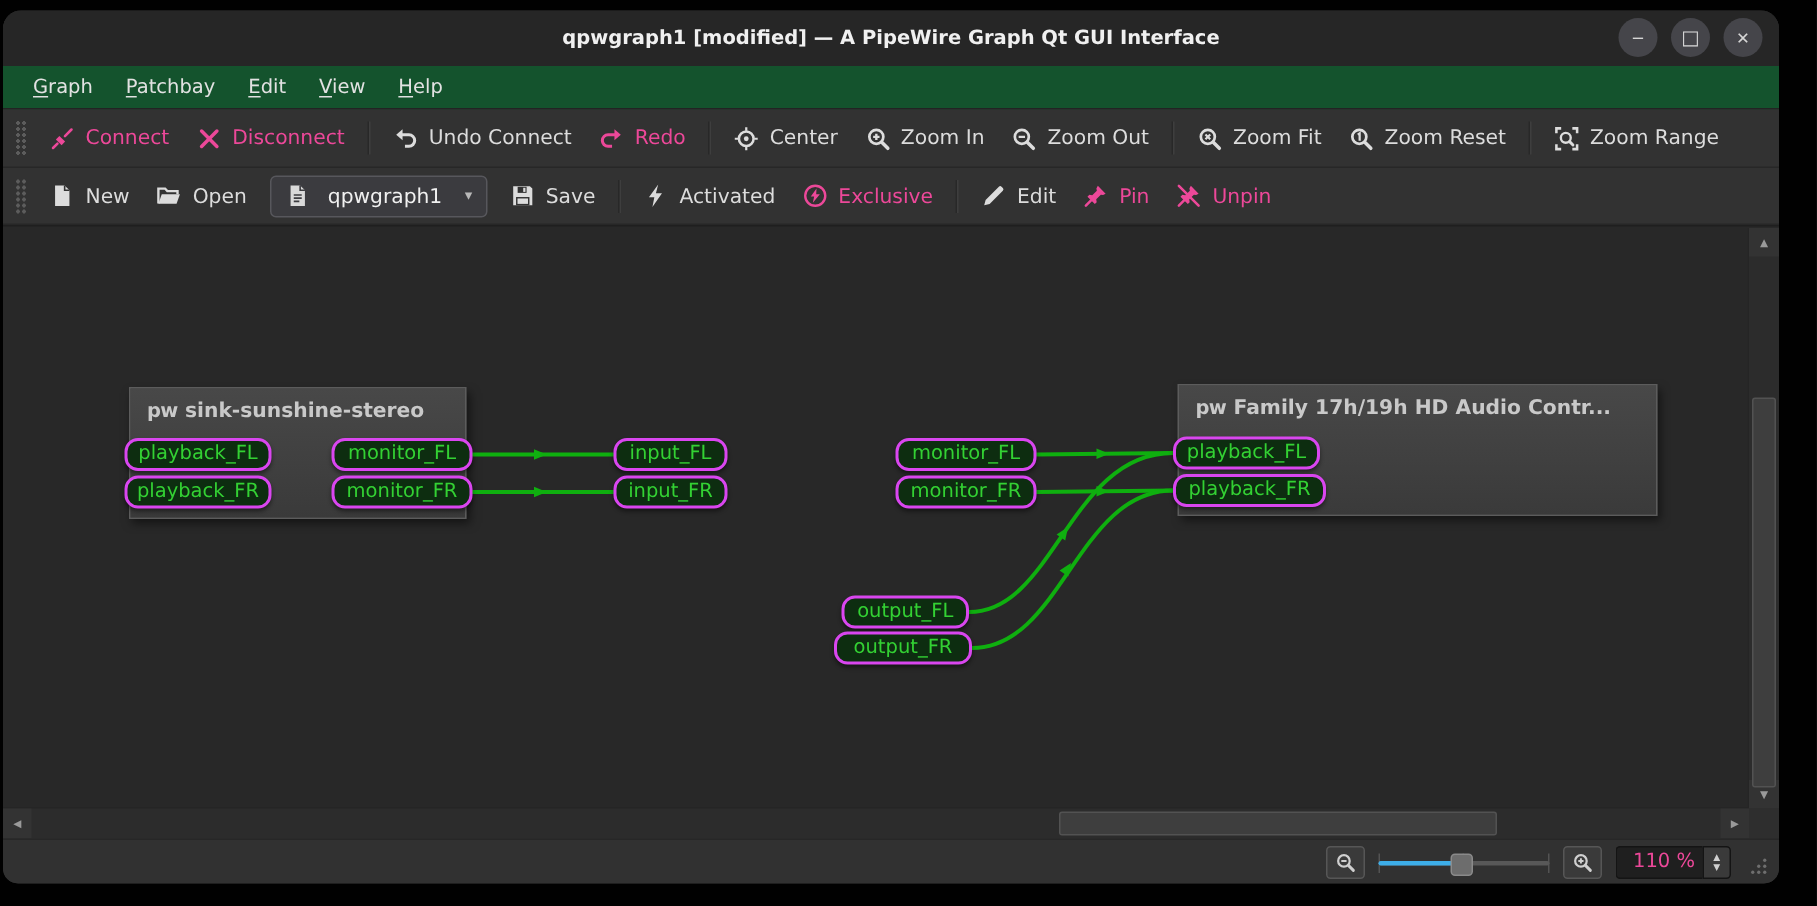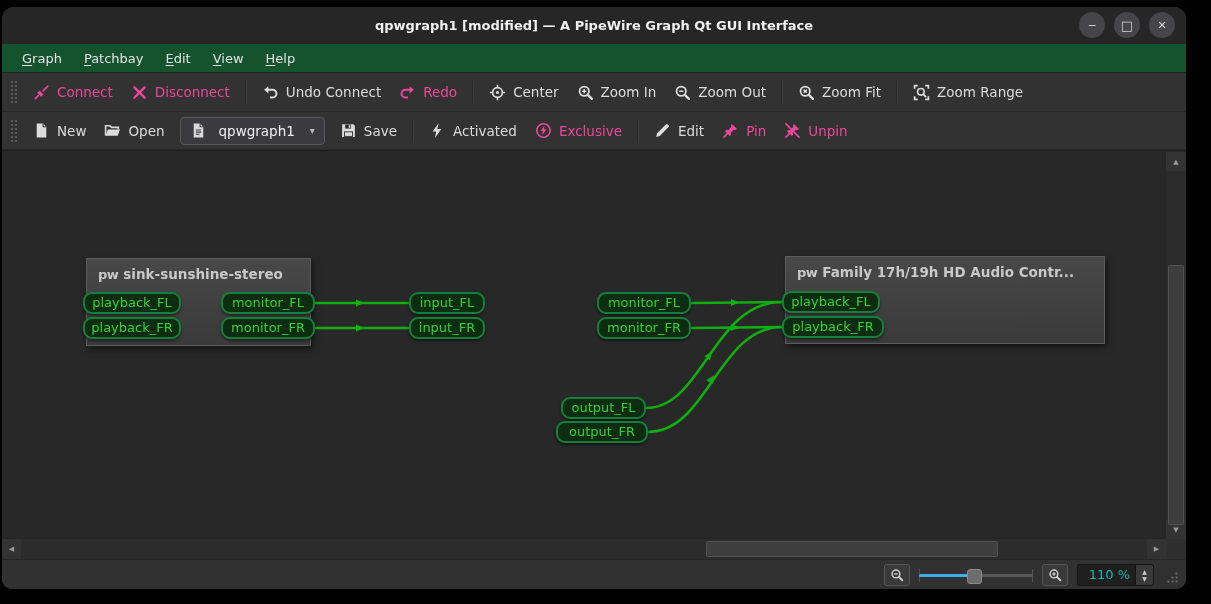--- a/index.html
+++ b/index.html
@@ -35,21 +35,21 @@
   .icon{width:17px;height:17px;}
   
   .canvas-wrap{flex:1 1 auto;position:relative;background:#282828;border-top:1px solid #1f1f1f;}
   .viewport{position:absolute;left:1px;top:1px;width:1162px;height:391px;background:#282828;overflow:hidden;}
   .node{position:absolute;background:linear-gradient(180deg,#484848,#3a3a3a);border:1px solid #5c5c5c;
     border-radius:0;box-shadow:2px 3px 6px rgba(0,0,0,.5);z-index:1;}
   .node-title{display:flex;align-items:center;gap:5px;padding:7px 10px 0 11px;color:#c9c9c9;
     font-size:13.5px;font-weight:bold;white-space:nowrap;overflow:hidden;}
   .pw-glyph{font-weight:bold;font-size:13px;color:#c9c9c9;letter-spacing:-0.5px;font-style:normal;}
   .port{position:absolute;z-index:3;box-sizing:border-box;height:22px;line-height:18px;
-    background:#0d2d10;border:2px solid #15803d;border-radius:9px;color:#33d133;font-size:13px;
+    background:#0d2d10;border:2px solid #d946ef;border-radius:9px;color:#33d133;font-size:13px;
     text-align:center;white-space:nowrap;box-shadow:0 2px 3px rgba(0,0,0,.45);}
   svg.wires{position:absolute;left:0;top:0;z-index:2;}
   
   .vscroll{position:absolute;right:0;top:1px;bottom:20px;width:20px;background:#2c2c2c;
     border-left:1px solid #252525;display:flex;flex-direction:column;}
   .hscroll{position:absolute;left:0;right:20px;bottom:0;height:20px;background:#2c2c2c;
     border-top:1px solid #252525;display:flex;}
   .sbtn{flex:0 0 19px;display:flex;align-items:center;justify-content:center;color:#9a9a9a;
     font-size:7px;background:#333333;}
   .vscroll .sbtn{height:19px;} .hscroll .sbtn{width:19px;}
@@ -64,21 +64,21 @@
   .zoombtn{width:24px;height:20px;border:1px solid #565656;border-radius:3px;background:#3a3a3a;
     color:#cfcfcf;display:flex;align-items:center;justify-content:center;}
   .slider{position:relative;width:114px;height:18px;}
   .slider .track{position:absolute;left:0;right:0;top:8px;height:3px;background:#585858;border-radius:2px;}
   .slider .fill{position:absolute;left:0;top:8px;height:3px;width:52px;border-radius:2px;}
   .slider .handle{position:absolute;left:48px;top:3px;width:13px;height:13px;background:#6d6d6d;
     border:1px solid #8a8a8a;border-radius:3px;}
   .slider .tick{position:absolute;top:3px;height:13px;width:1px;background:#535353;}
   .spin{display:flex;height:22px;}
   .spin .field{width:52px;background:#1f1f1f;border:1px solid #141414;border-right:none;
-    border-radius:3px 0 0 3px;color:#14b8a6;font-size:13px;display:flex;align-items:center;
+    border-radius:3px 0 0 3px;color:#ec4899;font-size:13px;display:flex;align-items:center;
     justify-content:flex-end;padding-right:5px;}
   .spin .steps{width:17px;background:#3a3a3a;border:1px solid #141414;border-radius:0 3px 3px 0;
     display:flex;flex-direction:column;align-items:center;justify-content:center;color:#cfcfcf;}
   .spin .steps span{font-size:6px;line-height:7px;}
   .sizegrip{position:absolute;right:7px;bottom:5px;}
 </style>
 </head>
 <body>
 
 <svg width="0" height="0" style="position:absolute">
@@ -244,20 +244,26 @@
           <use href="#sym-zoom-out"></use>
         </svg>
       <span>Zoom Out</span>
       </div>
     <div class="sep"></div>
     <div class="tbtn">
       <svg class="icon">
           <use href="#sym-zoom-fit"></use>
         </svg>
       <span>Zoom Fit</span>
+      </div>
+    <div class="tbtn">
+      <svg class="icon">
+          <use href="#sym-zoom-reset"></use>
+        </svg>
+      <span>Zoom Reset</span>
       </div>
     <div class="sep"></div>
     <div class="tbtn">
       <svg class="icon">
           <use href="#sym-zoom-range"></use>
         </svg>
       <span>Zoom Range</span>
       </div>
   </div>
 

